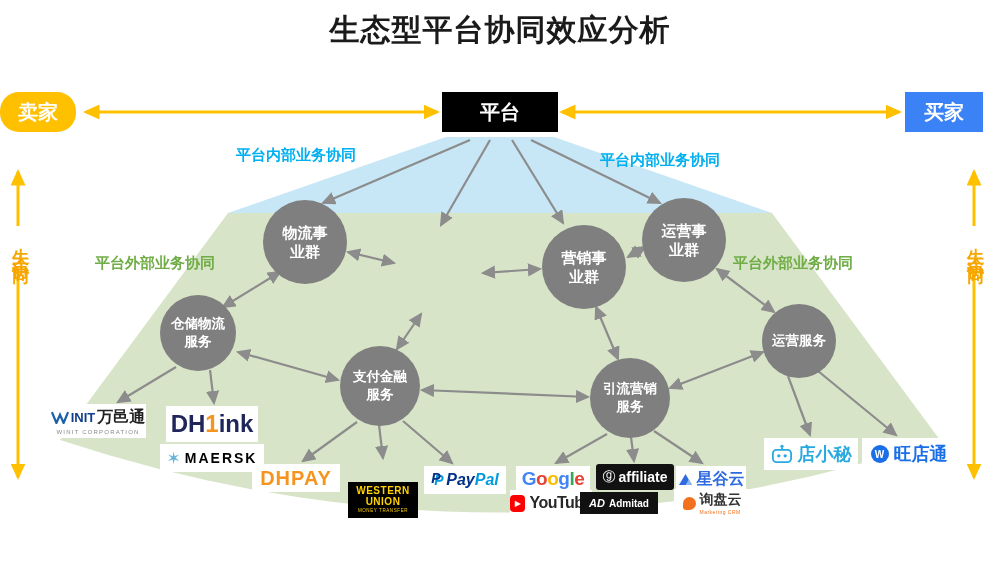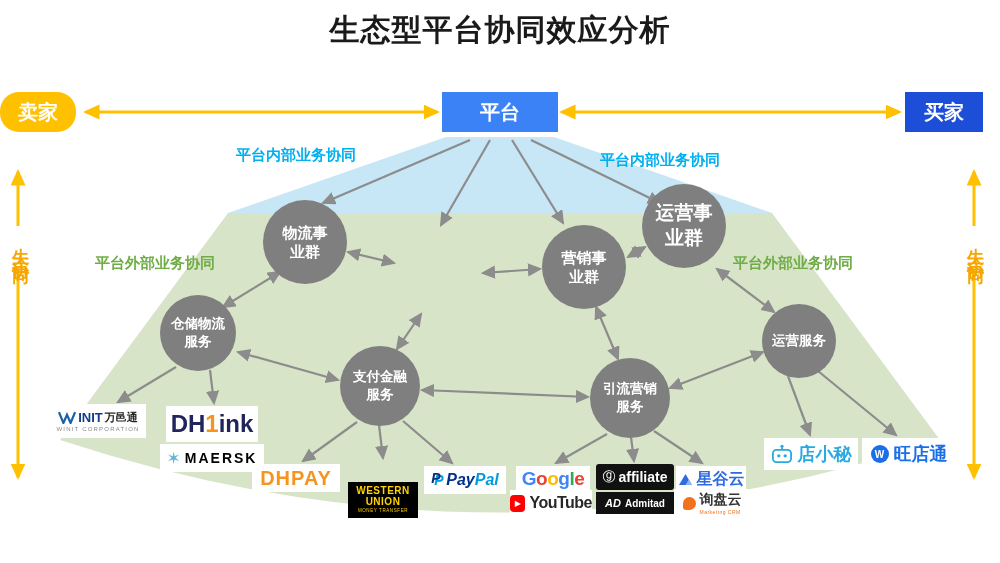--- a/index.html
+++ b/index.html
@@ -12,22 +12,22 @@
   .title {
     position:absolute; top:10px; left:0; right:0; text-align:center;
     font-size:30px; font-weight:800; color:#1a1a1a; letter-spacing:1px;
   }
 
   .box {
     position:absolute; height:40px; display:flex; align-items:center; justify-content:center;
     color:#fff; font-size:20px; font-weight:700;
   }
   .box-seller   { left:0;     top:92px; width:76px;  background:#FFC000;border-radius:19px; }
-  .box-platform { left:442px; top:92px; width:116px; background:#3b82f6; }
-  .box-buyer    { left:905px; top:92px; width:78px;  background:#1d4ed8; }
+  .box-platform { left:442px; top:92px; width:116px; background:#000000; }
+  .box-buyer    { left:905px; top:92px; width:78px;  background:#3b82f6; }
 
   .zone-label { position:absolute; font-weight:700; font-size:15px; white-space:nowrap; }
   .internal { color:#00B0F0; }
   .external { color:#70AD47; }
   .int-left  { left:236px; top:146px; }
   .int-right { left:600px; top:151px; }
   .ext-left  { left:95px;  top:254px; }
   .ext-right { left:733px; top:254px; }
 
   .vlabel {
@@ -38,32 +38,32 @@
   .vlabel-right { left:963px; top:226px; }
 
   .circle {
     position:absolute; border-radius:50%; background:#7F7F7F; color:#fff; font-weight:700;
     display:flex; align-items:center; justify-content:center; text-align:center;
     white-space:pre-line; line-height:1.3;
   }
   .c-logistics  { left:263px; top:200px; width:84px; height:84px; font-size:15px; }
   .c-fintech    { left:392px; top:227px; width:92px; height:92px; font-size:15px; }
   .c-marketing  { left:542px; top:225px; width:84px; height:84px; font-size:15px; }
-  .c-operations { left:642px; top:184px; width:84px; height:84px; font-size:19px; }
+  .c-operations { left:642px; top:198px; width:84px; height:84px; font-size:15px; }
   .c-warehouse  { left:160px; top:295px; width:76px; height:76px; font-size:13.5px; }
   .c-payment    { left:340px; top:346px; width:80px; height:80px; font-size:13.5px; }
   .c-traffic    { left:590px; top:358px; width:80px; height:80px; font-size:13.5px; }
   .c-opsvc      { left:762px; top:304px; width:74px; height:74px; font-size:13.5px; }
 
   .logo { position:absolute; background:#fff; display:flex; align-items:center; justify-content:center; }
 
   .lg-winit { left:50px; top:404px; width:96px; height:34px; flex-direction:column; gap:1px; }
   .winit-row { display:flex; align-items:center; gap:2px; }
   .winit-name { color:#123C8C; font-weight:800; font-size:13px; }
-  .winit-cn { color:#222; font-weight:700; font-size:11px; }
+  .winit-cn { color:#222; font-weight:700; font-size:16px; }
   .winit-sub { color:#888; font-size:6px; letter-spacing:1.2px; }
 
   .lg-goodcang { left:50px; top:441px; width:96px; height:30px; gap:4px; }
   .gc-col { display:flex; flex-direction:column; align-items:flex-start; }
   .gc-cn { color:#333; font-weight:800; font-size:11px; }
   .gc-en { color:#F28C1E; font-size:6px; letter-spacing:2px; }
 
   .lg-dhlink { left:166px; top:406px; width:92px; height:36px; font-weight:900; font-size:24px; }
   .dh-p1, .dh-p3 { color:#20265C; }
   .dh-p2 { color:#F7941D; }
@@ -91,21 +91,21 @@
 
   .lg-youtube { left:510px; top:490px; width:82px; height:26px; gap:4px; }
   .yt-icon { width:24px; height:17px; background:#F00; border-radius:4px; color:#fff; font-size:8px;
              display:flex; align-items:center; justify-content:center; }
   .yt-name { color:#282828; font-weight:800; font-size:16px; letter-spacing:-0.5px; }
 
   .lg-affiliate { left:596px; top:464px; width:78px; height:26px; background:#111; border-radius:3px; gap:3px; }
   .aff-icon { color:#fff; font-size:13px; }
   .aff-name { color:#fff; font-weight:700; font-size:14px; }
 
-  .lg-admitad { left:596px; top:492px; width:78px; height:22px; background:#111; gap:4px; }
+  .lg-admitad { left:580px; top:492px; width:78px; height:22px; background:#111; gap:4px; }
   .adm-icon { color:#fff; font-weight:900; font-style:italic; font-size:11px; }
   .adm-name { color:#fff; font-weight:600; font-size:10px; }
 
   .lg-xinggu { left:676px; top:466px; width:70px; height:26px; gap:4px; }
   .xg-name { color:#2E6BE0; font-weight:800; font-size:16px; }
 
   .lg-xunpan { left:674px; top:489px; width:76px; height:28px; gap:4px; }
   .xp-icon { width:13px; height:13px; background:#F2711C; border-radius:50% 50% 50% 3px; }
   .xp-col { display:flex; flex-direction:column; align-items:flex-start; }
   .xp-name { color:#333; font-weight:800; font-size:14px; }

